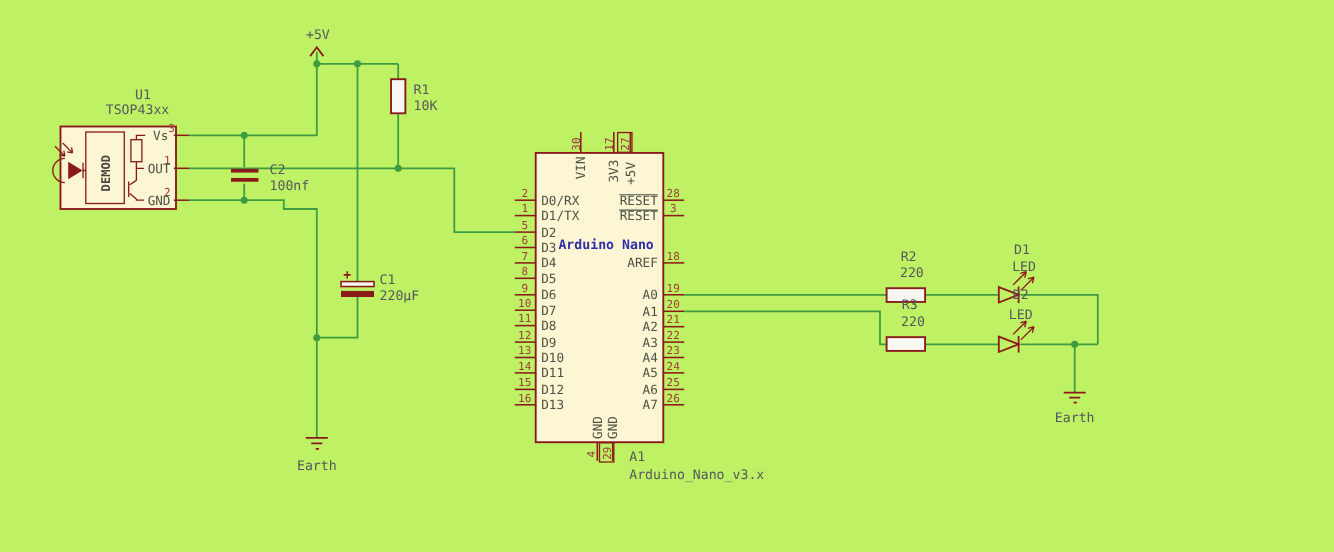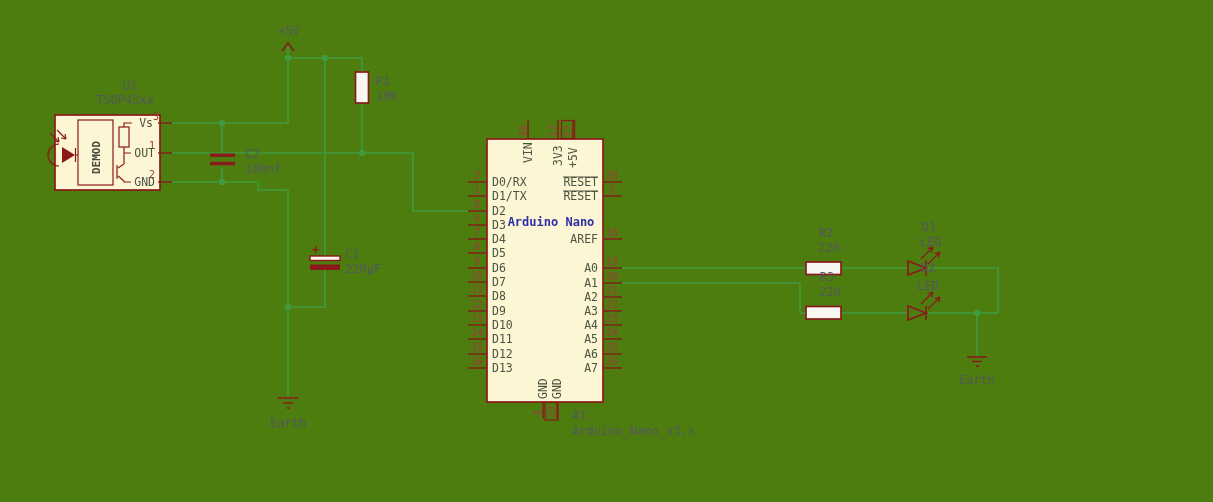--- a/index.html
+++ b/index.html
@@ -1,17 +1,17 @@
 <!DOCTYPE html>
 <html><head>
 <meta charset="utf-8">
 <style>
   html,body{margin:0;padding:0;}
   body{background:#e8e7e2;font-family:"DejaVu Sans Mono",monospace;}
-  .canvas{position:relative;width:1213px;height:502px;background:#4d7c0f;overflow:hidden;}
+  .canvas{position:relative;width:1213px;height:502px;background:#bef264;overflow:hidden;}
   svg{position:absolute;left:0;top:0;}
   .wire{stroke:#3F9B3F;stroke-width:1.6;fill:none;}
   .pinstub{stroke:#8A1A1A;stroke-width:1.4;fill:none;}
   .sym{stroke:#8A1A1A;stroke-width:1.6;fill:none;}
   .symthin{stroke:#8A1A1A;stroke-width:1.2;fill:none;}
   .symfill{fill:#8A1A1A;stroke:none;}
   .comp{fill:#FCF6D4;stroke:#8A1A1A;stroke-width:1.7;}
   .rbody{fill:#F7F6F0;stroke:#8A1A1A;stroke-width:1.7;}
   .dot{fill:#3F9B3F;stroke:none;}
   text{font-family:"DejaVu Sans Mono",monospace;white-space:pre;}

